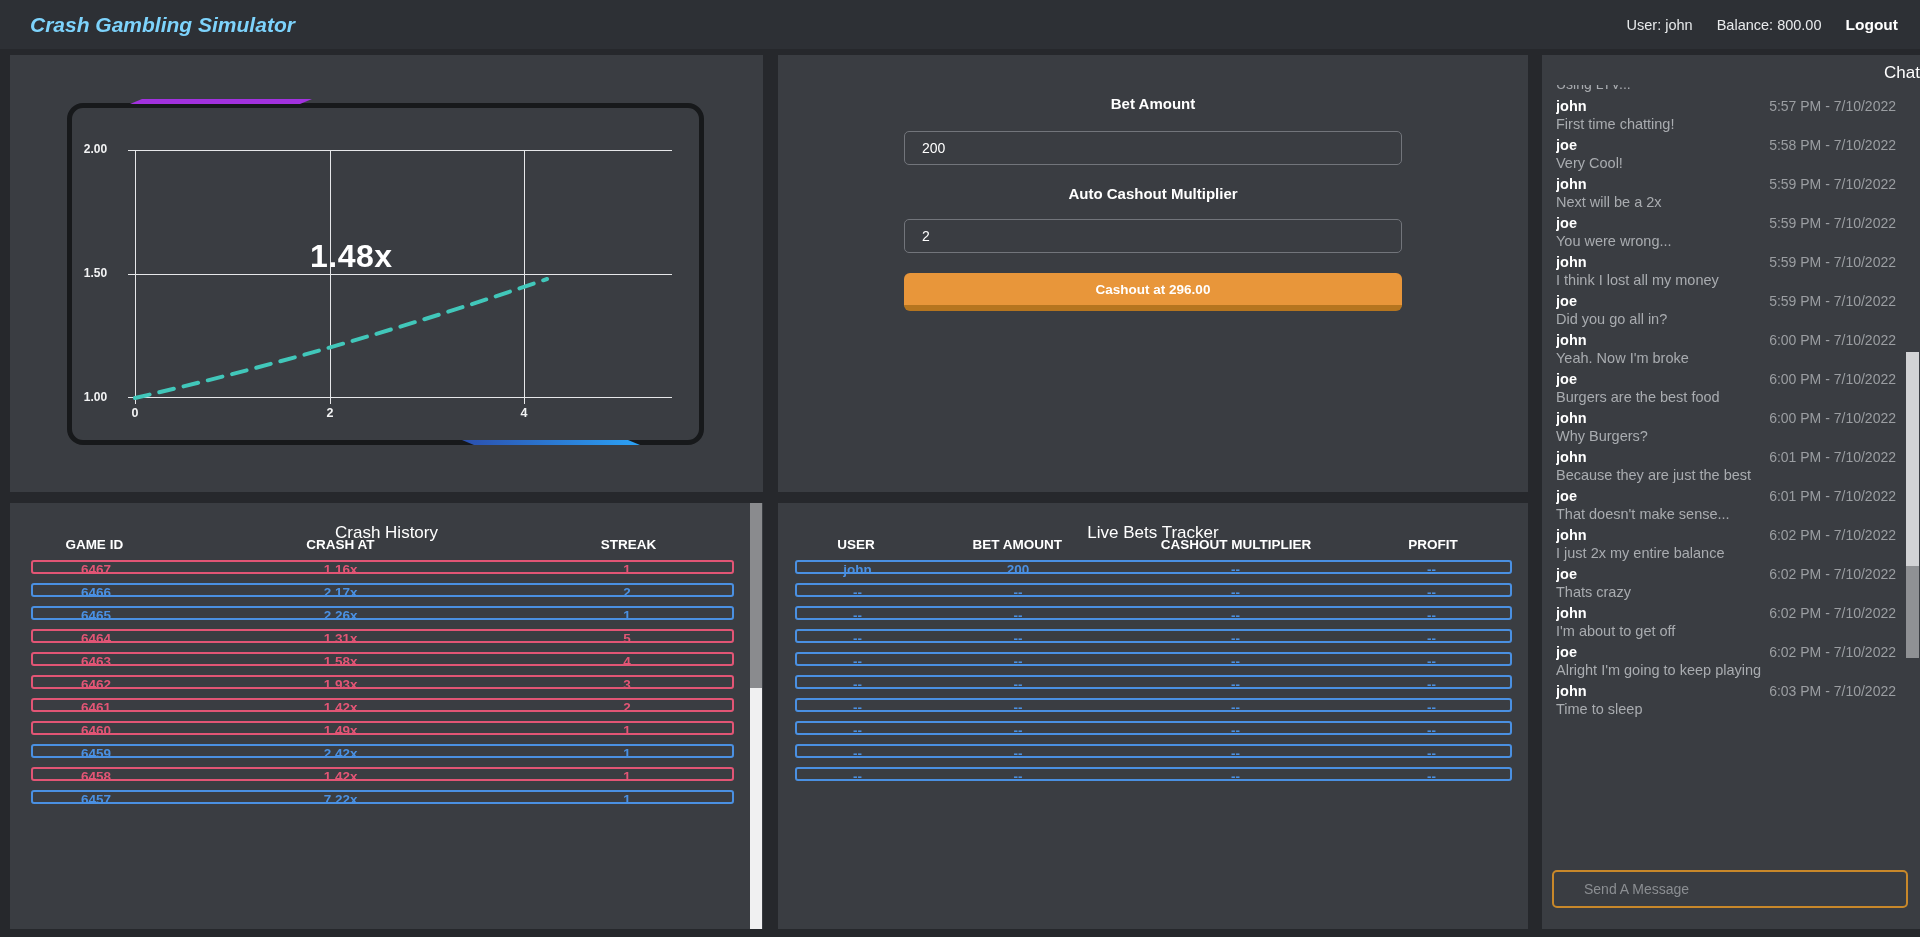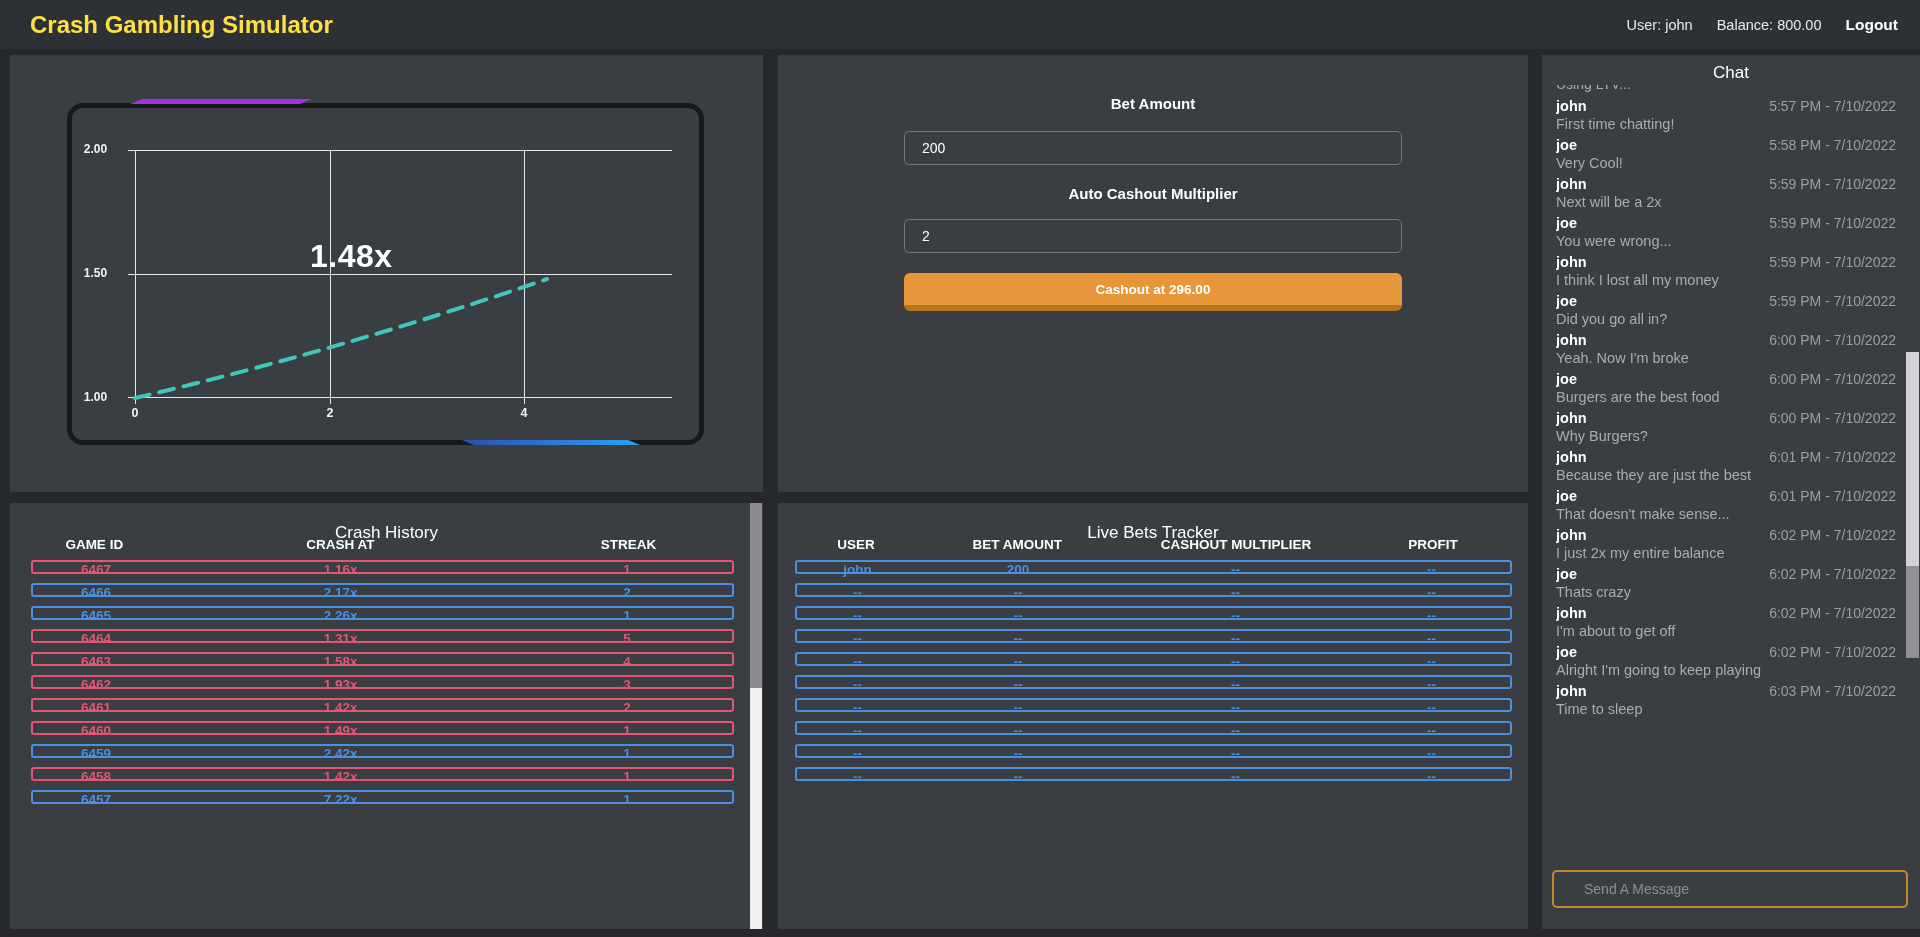--- a/index.html
+++ b/index.html
@@ -2,21 +2,21 @@
 <html><head>
 <meta charset="utf-8">
 <style>
   * { margin:0; padding:0; box-sizing:border-box; }
   html,body { background:#26282c; font-family:"Liberation Sans", sans-serif; }
   #app { position:relative; width:1920px; height:937px; background:#26282c; overflow:hidden; }
 
   
   #header { position:absolute; left:0; top:0; width:1920px; height:49px; background:#2d3035;
             display:flex; align-items:center; }
-  .hdr-title { color:#fde047; font-size:24px; font-weight:bold; margin-left:30px; }
+  .hdr-title { color:#7dd3fc; font-size:21px; font-weight:bold; margin-left:30px;font-style:italic; }
   .hdr-right { margin-left:auto; display:flex; align-items:center; gap:24px; margin-right:22px; }
   .hdr-small { color:#e8eaec; font-size:14.5px;text-align:right; }
   .hdr-logout { color:#fff; font-size:15.5px; font-weight:bold; cursor:pointer; }
 
   .panel { position:absolute; background:#3a3d42; }
 
   
   #chart-panel { left:10px; top:55px; width:753px; height:437px; }
   .chart-border { position:absolute; left:57px; top:48px; width:637px; height:342px;
                   border:5px solid #17191b; border-radius:16px; }
@@ -62,21 +62,21 @@
   .blue { border:2px solid #4a90e2; color:#4a90e2; }
 
   
   .sb-track { position:absolute; right:1px; top:0; width:12px; height:426px; background:#f0f0f1; }
   .sb-thumb { position:absolute; right:1px; top:0; width:12px; height:185px; background:#8a8b8e; }
   .chat-sb-a { position:absolute; right:1px; top:297px; width:13px; height:214px; background:#d2d3d5; }
   .chat-sb-b { position:absolute; right:1px; top:511px; width:13px; height:92px; background:#8f9194; }
 
   
   #chat-panel { left:1542px; top:55px; width:378px; height:874px; }
-  .chat-title { color:#fff; font-size:17px; text-align:center; margin-top:8px; font-weight:500; }
+  .chat-title { color:#fff; font-size:17px; text-align:right; margin-top:8px; font-weight:500; }
   .chat-msgs { position:absolute; left:14px; top:30px; width:340px; height:700px; overflow:hidden; }
   .clipped { margin-top:-10px; color:#a9acb0; font-size:14px; line-height:18px; margin-bottom:4px; }
   .msg { margin-bottom:3px; }
   .msg-head { display:flex; justify-content:space-between; line-height:18px; }
   .msg-name { color:#fff; font-weight:bold; font-size:14.5px; }
   .msg-time { color:#9b9ea2; font-size:14px; }
   .msg-text { color:#a9acb0; font-size:14.5px; line-height:18px; }
   .chat-input { position:absolute; left:10px; top:815px; width:356px; height:38px; background:transparent;
                 border:2px solid #c8882a; border-radius:5px; color:#c9ccd0; font-size:14px; padding:0 30px;
                 font-family:"Liberation Sans",sans-serif; outline:none; }

